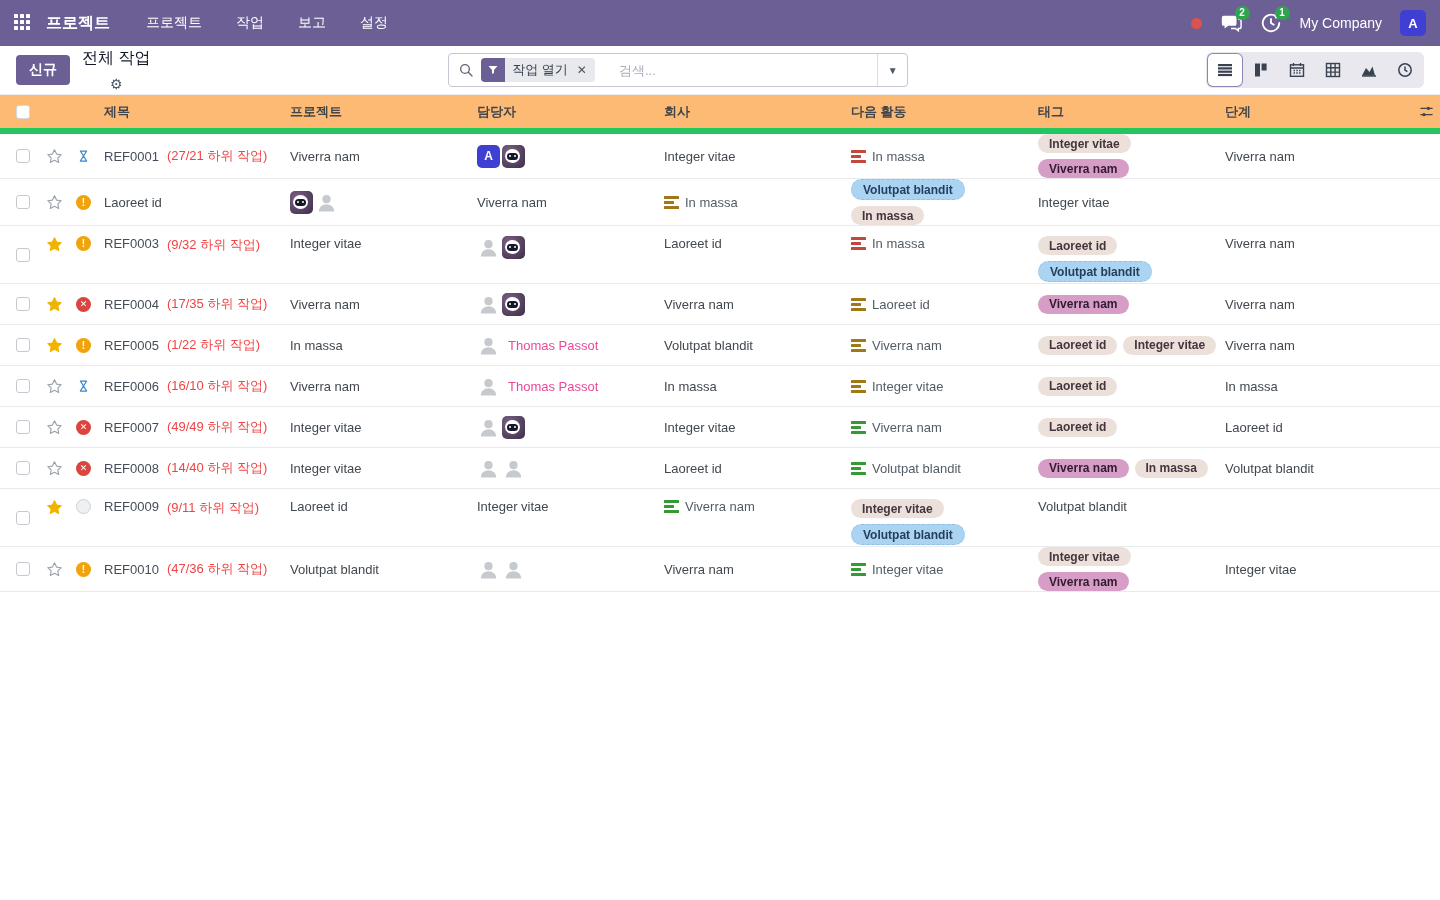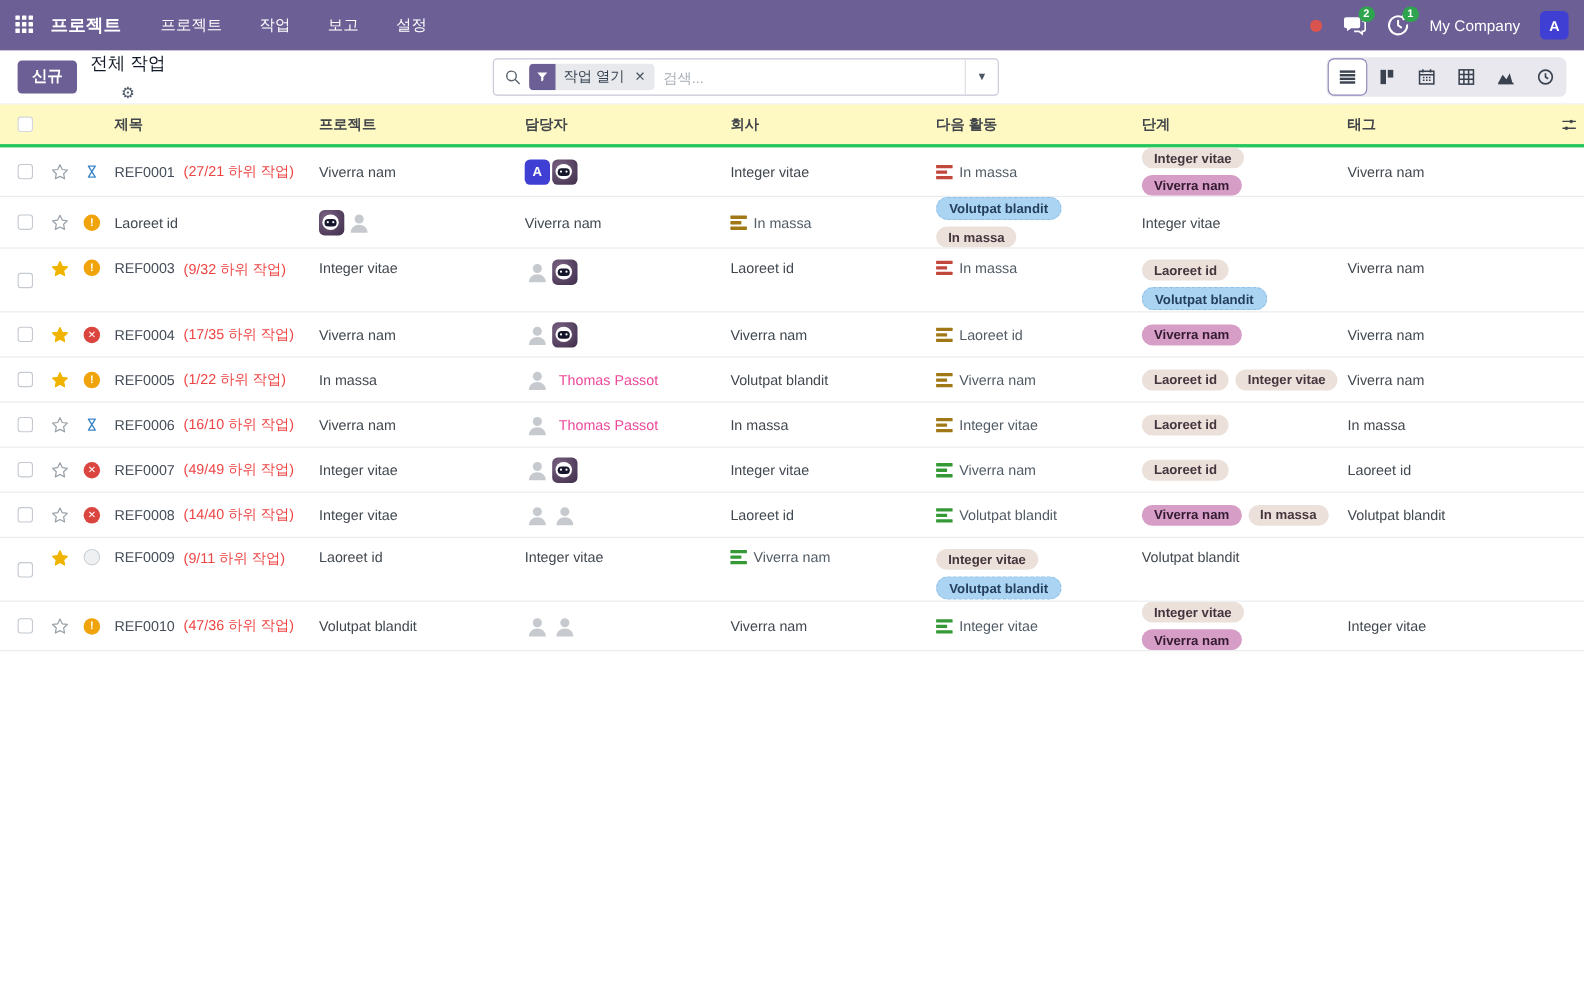--- a/index.html
+++ b/index.html
@@ -38,35 +38,35 @@
   .searchbox { width:460px; height:34px; border:1px solid #c9c5d6; border-radius:4px;
     display:flex; align-items:center; background:#fff; }
   .sb-mag { margin:0 7px 0 9px; display:flex; }
   .chip { display:flex; align-items:center; background:#e7e9ec; border-radius:4px;
     height:24px; overflow:hidden; font-size:13px; color:#374151; }
   .chip-funnel { width:24px; height:24px; background:#6c5f95; display:flex;
     align-items:center; justify-content:center; cursor:pointer; }
   .chip-label { padding:0 7px; }
   .chip-x { padding:0 8px 0 2px; color:#4b5563; font-size:12px; cursor:pointer; }
   .sb-input { border:none; outline:none; flex:1; font-size:13px; color:#14532d;
-    margin-left:8px; background:transparent; }
+    margin-left:24px; background:transparent; }
   .sb-input::placeholder { color:#a7adb6; }
   .sb-caret { width:30px; align-self:stretch; border-left:1px solid #d9dce0;
     display:flex; align-items:center; justify-content:center; color:#4b5563;
     font-size:10px; cursor:pointer; }
   .vswitch { display:flex; background:#e8e8ee; border-radius:6px; padding:2px; gap:2px; }
   .vbtn { width:34px; height:32px; display:flex; align-items:center; justify-content:center;
     border-radius:5px; cursor:pointer; color:#3a4250; }
   .vbtn.active { background:#fff; box-shadow:0 0 0 1px #8f84b8; }
 
   
   .list { border-top:1px solid #eceef1; }
   .lrow, .lheader { display:grid;
     grid-template-columns:40px 30px 28px 186px 187px 187px 187px 187px 187px 193px 28px; }
-  .lheader { height:39px; background:#fef9c3; border-bottom:3px solid #22c55e;
+  .lheader { height:39px; background:#fdba74; border-bottom:6px solid #22c55e;
     font-size:13px; font-weight:700; color:#42454a; }
   .lheader .hc { display:flex; align-items:center; padding-left:6px; cursor:pointer; }
   .lrow { border-bottom:1px solid #e8eaed; min-height:41px; cursor:pointer; }
   .lrow.tall { min-height:58px; }
   .cell { display:flex; align-items:center; padding-left:6px; font-size:13px;
     color:#41484f; overflow:hidden; }
   .lrow.tall .cell { align-items:flex-start; padding-top:10px; }
   .lrow.tall .cell.ck { align-items:center; padding-top:0; }
   .cell.ck, .hc.ck { padding-left:16px; }
   .checkbox { width:14px; height:14px; border:1px solid #c4c9d0; border-radius:3px;
@@ -226,22 +226,22 @@
     <div class="hc ck">
         <span class="checkbox"></span>
       </div>
     <div class="hc"></div>
     <div class="hc"></div>
     <div class="hc">제목</div>
     <div class="hc">프로젝트</div>
     <div class="hc">담당자</div>
     <div class="hc">회사</div>
     <div class="hc">다음 활동</div>
+    <div class="hc">태그</div>
     <div class="hc">단계</div>
-    <div class="hc">태그</div>
     <div class="hc end">
       <span class="sliders-ic">
         <svg width="15" height="15" viewBox="0 0 24 24" fill="none" stroke="#42454a" stroke-width="2" stroke-linecap="round">
           <path d="M3 7h18M3 17h18"></path>
           <circle cx="15" cy="7" r="2.6" fill="#42454a" stroke="none"></circle>
           <circle cx="8" cy="17" r="2.6" fill="#42454a" stroke="none"></circle>
         </svg>
       </span>
     </div>
   </div>

